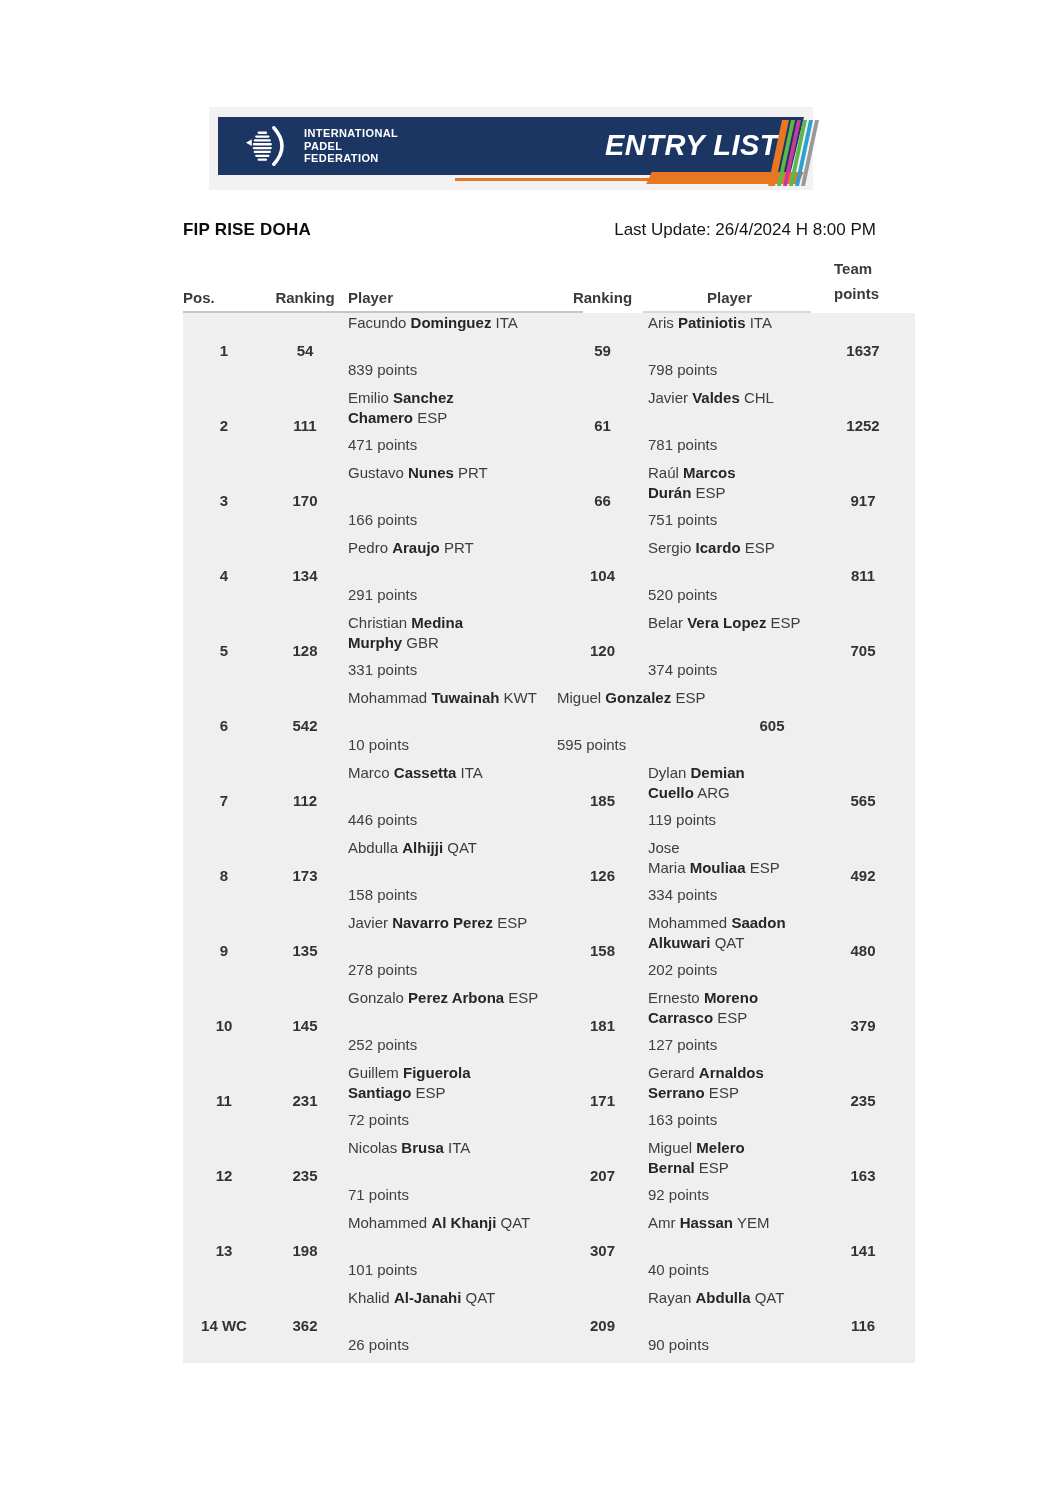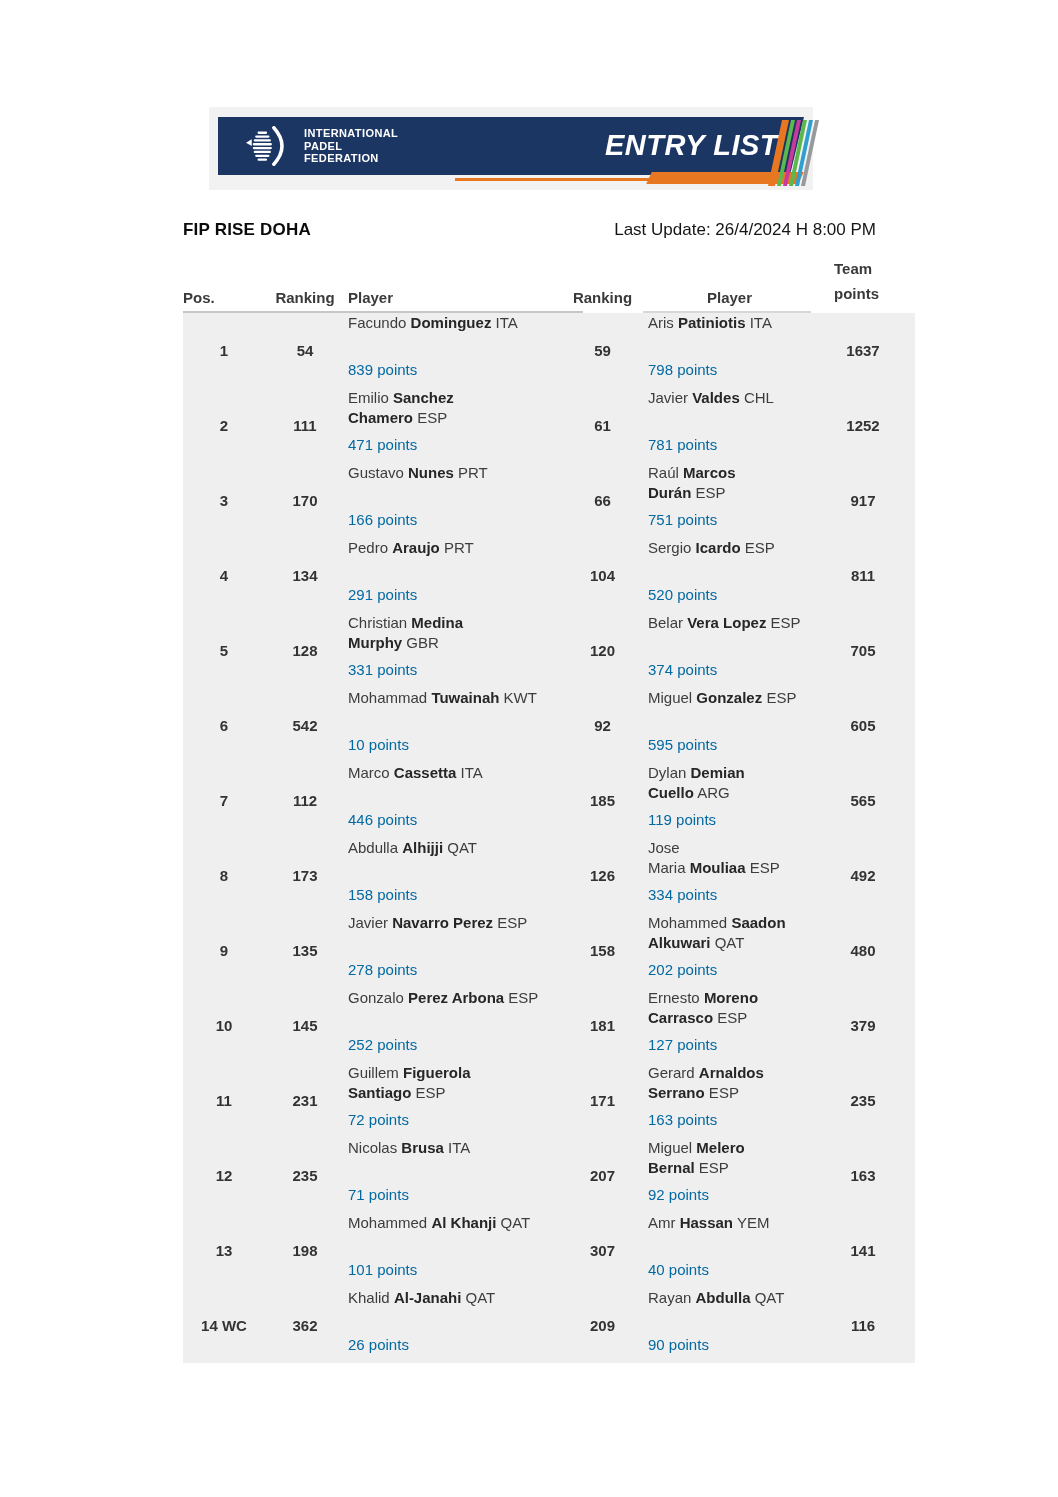--- a/index.html
+++ b/index.html
@@ -52,21 +52,21 @@
   .tbody { position:absolute; left:183px; top:313px; width:732px; background:#efeff0; }
   .row { display:flex; height:75px; }
   .num { display:flex; align-items:center; justify-content:center; font-size:15px; font-weight:bold; color:#333333; }
   .pcell {
     height:100%; box-sizing:border-box; padding:0 0 9px;
     display:flex; flex-direction:column; justify-content:space-between; text-align:left;
   }
   .pname { font-size:15px; line-height:20px; color:#3d3d3d; }
   .pname .line { display:block; white-space:nowrap; }
   .pname b { font-weight:bold; color:#262626; }
-  .ppoints { font-size:15px; color:#0369a1; line-height:19px; }
+  .ppoints { font-size:15px; color:#404040; line-height:19px; }
 </style>
 </head>
 <body>
 
 <div class="page">
 
   <div class="banner-wrap">
     <div class="navy-bar" style="background: rgb(28, 54, 100);">
       <div class="logo">
         <svg width="48" height="40" viewBox="0 0 50 40">
@@ -217,21 +217,20 @@
       </div>
       <div class="row">
         <div class="cell c0 num">6</div>
         <div class="cell c1 num">542</div>
         <div class="cell pcell c2">
           <div class="pname">
             <span class="line"><span>Mohammad </span><b>Tuwainah</b><span> KWT</span></span>
           </div>
           <div class="ppoints">10 points</div>
         </div>
-        <div class="cell c3 num">92</div>
         <div class="cell pcell c4">
           <div class="pname">
             <span class="line"><span>Miguel </span><b>Gonzalez</b><span> ESP</span></span>
           </div>
           <div class="ppoints">595 points</div>
         </div>
         <div class="cell c5 num">605</div>
       </div>
       <div class="row">
         <div class="cell c0 num">7</div>

